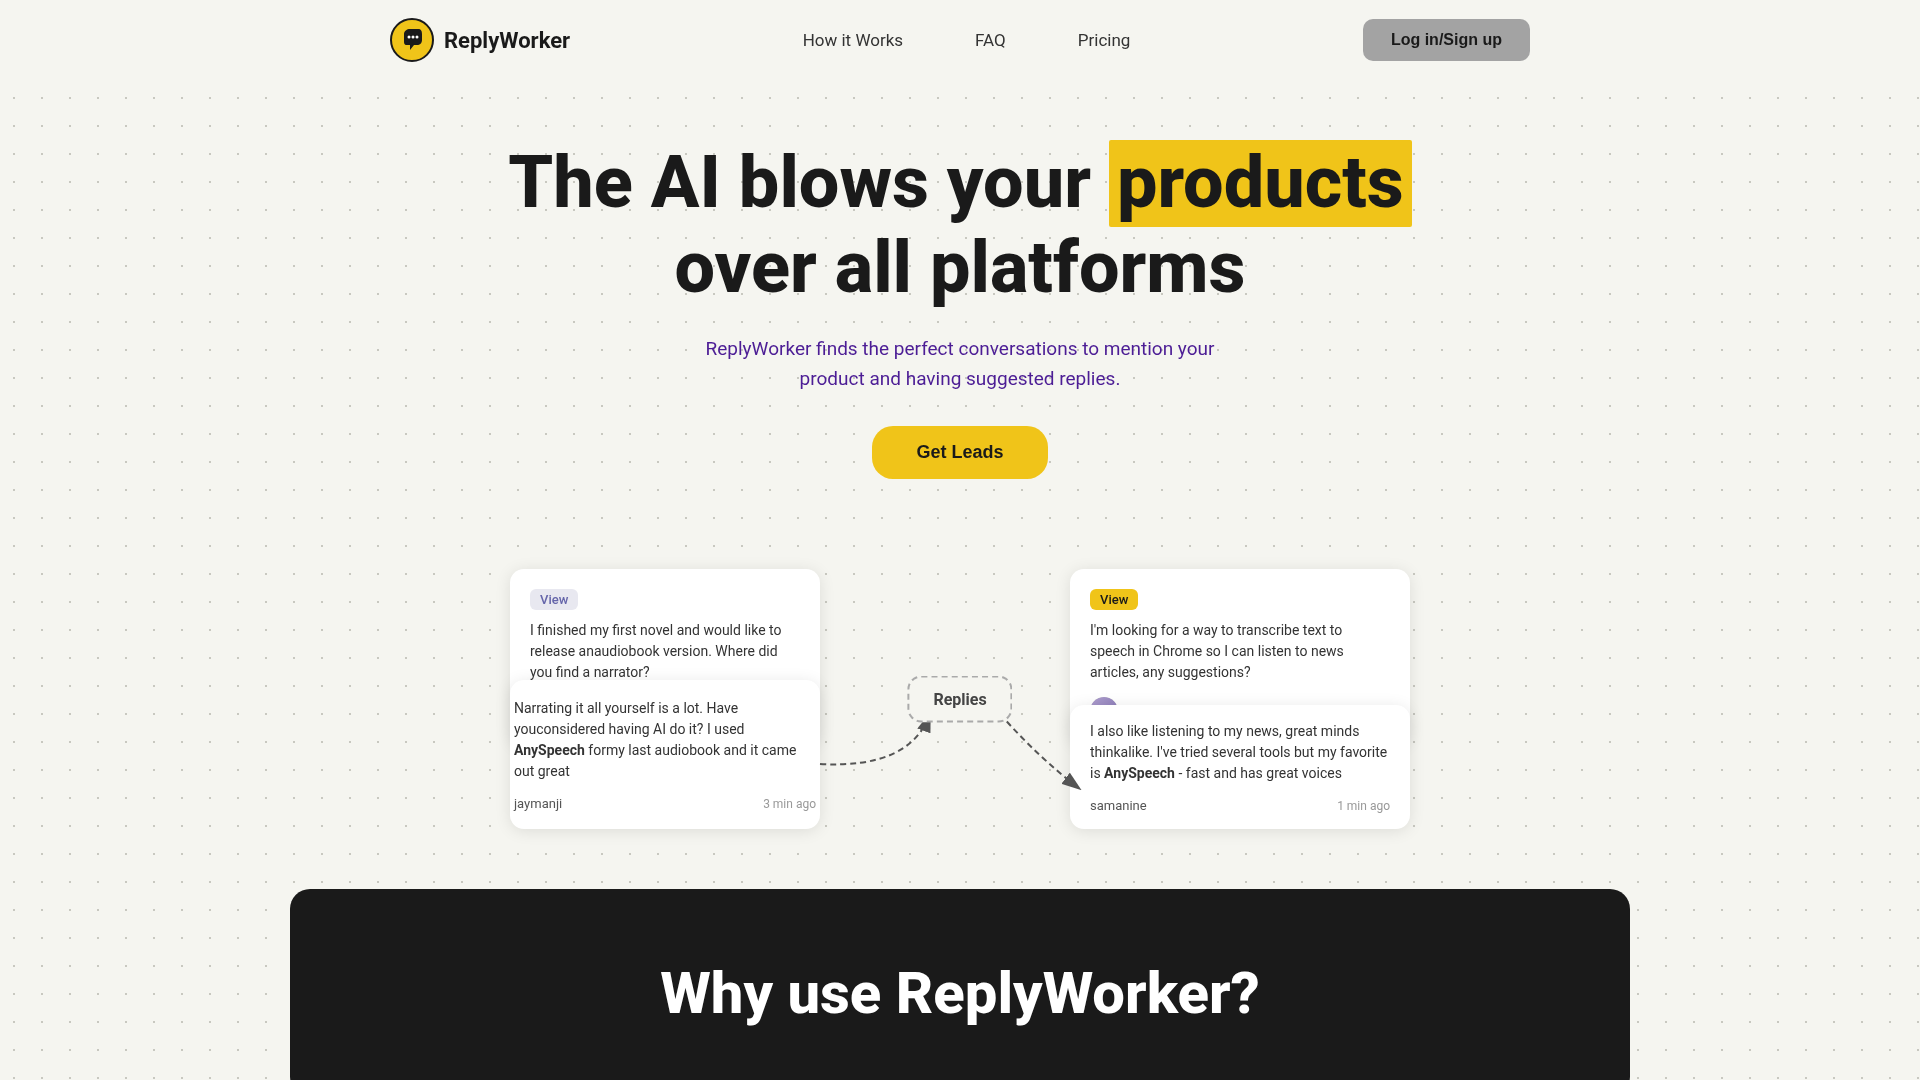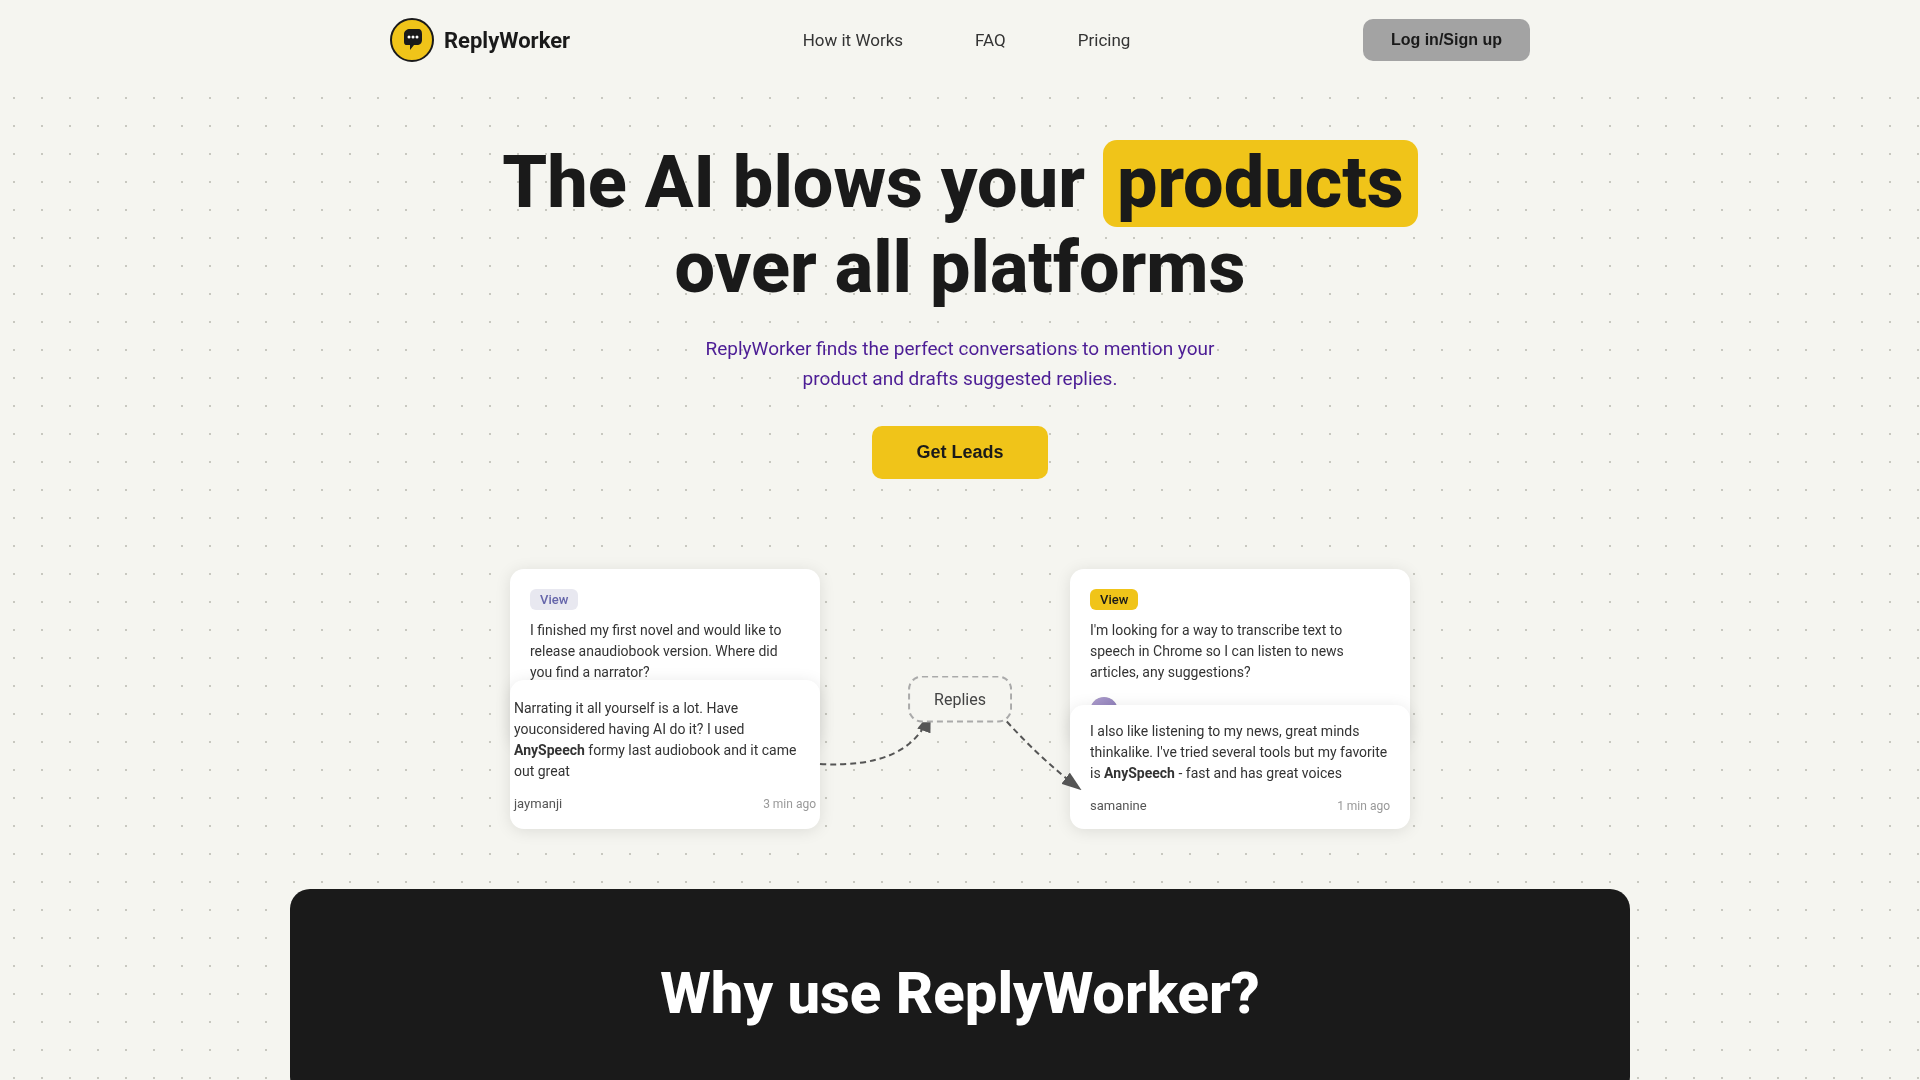--- a/index.html
+++ b/index.html
@@ -63,35 +63,35 @@
     }
     .hero-title {
       font-size: 72px;
       font-weight: 800;
       color: #1a1a1a;
       line-height: 1.15;
       margin-bottom: 24px;
     }
     .hero-highlight {
       background: #f0c419;
-      border-radius: 14px;
-      padding: 2px 14px;
+      border-radius: 2px;
+      padding: 2px 8px;
       display: inline-block;
     }
     .hero-subtitle {
       font-size: 19px;
       color: #4c1d95;
       line-height: 1.6;
       margin-bottom: 32px;
     }
     .btn-cta {
       background: #f0c419;
       color: #1a1a1a;
       border: none;
-      border-radius: 10px;
+      border-radius: 21px;
       padding: 16px 44px;
       font-size: 18px;
       font-weight: 700;
       cursor: pointer;
     }
 
     
     .demo-section {
       position: relative;
       display: flex;
@@ -218,21 +218,21 @@
     .replies-bubble {
       position: absolute;
       left: 50%;
       top: 50%;
       transform: translate(-50%, -50%);
       border: 2px dashed #aaa;
       border-radius: 14px;
       padding: 12px 24px;
       background: #f5f5f0;
       font-size: 16px;
-      font-weight: 400;
+      font-weight: 700;
       color: #444;
       z-index: 10;
     }
 
     
     .arrows-overlay {
       position: absolute;
       top: 0; left: 0;
       width: 100%;
       height: 100%;
@@ -285,21 +285,21 @@
   <button class="btn-login">Log in/Sign up</button>
 </nav>
 
 <section class="hero">
   <h1 class="hero-title">
     <span>The AI blows your </span><span class="hero-highlight">products</span><br>
     <span>over all platforms</span>
   </h1>
   <p class="hero-subtitle">
     <span>ReplyWorker finds the perfect conversations to mention your</span><br>
-    <span>product and drafts suggested replies.</span>
+    <span>product and having suggested replies.</span>
   </p>
   <button class="btn-cta">Get Leads</button>
 </section>
 
 <div style="display:flex;justify-content:center;">
   <div class="demo-section">
 
     <div class="card card-left">
       <span class="view-badge">View</span>
       <p class="card-text">I finished my first novel and would like to release anaudiobook version. Where did you find a narrator?</p>

